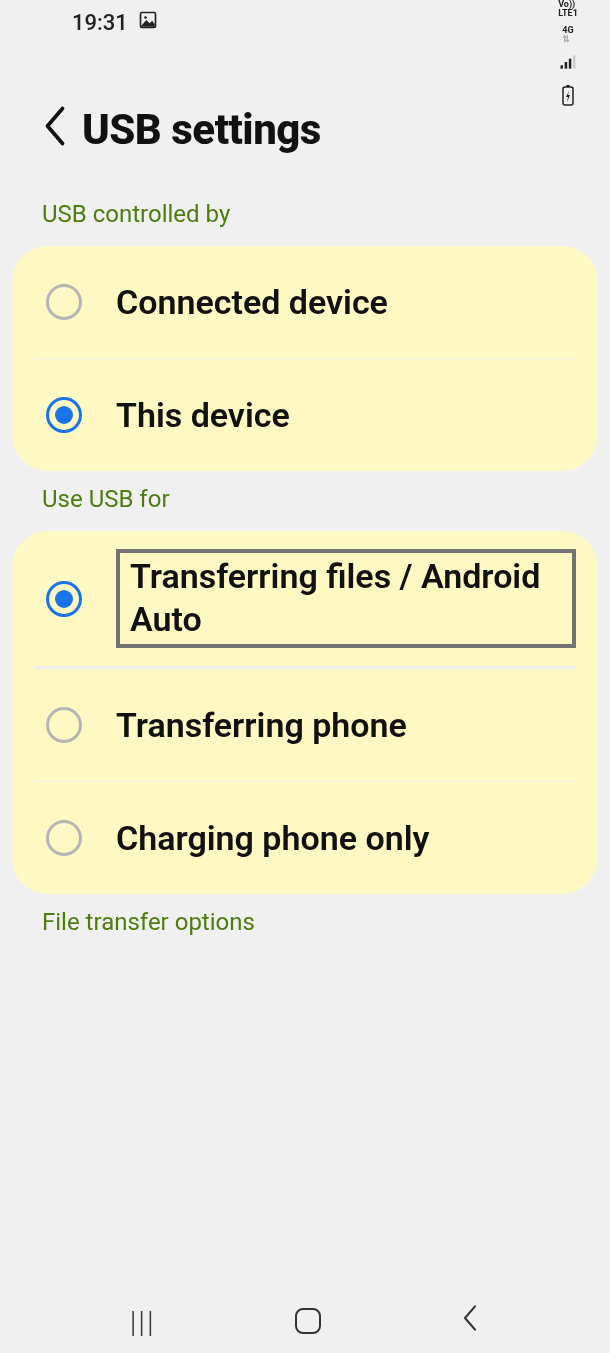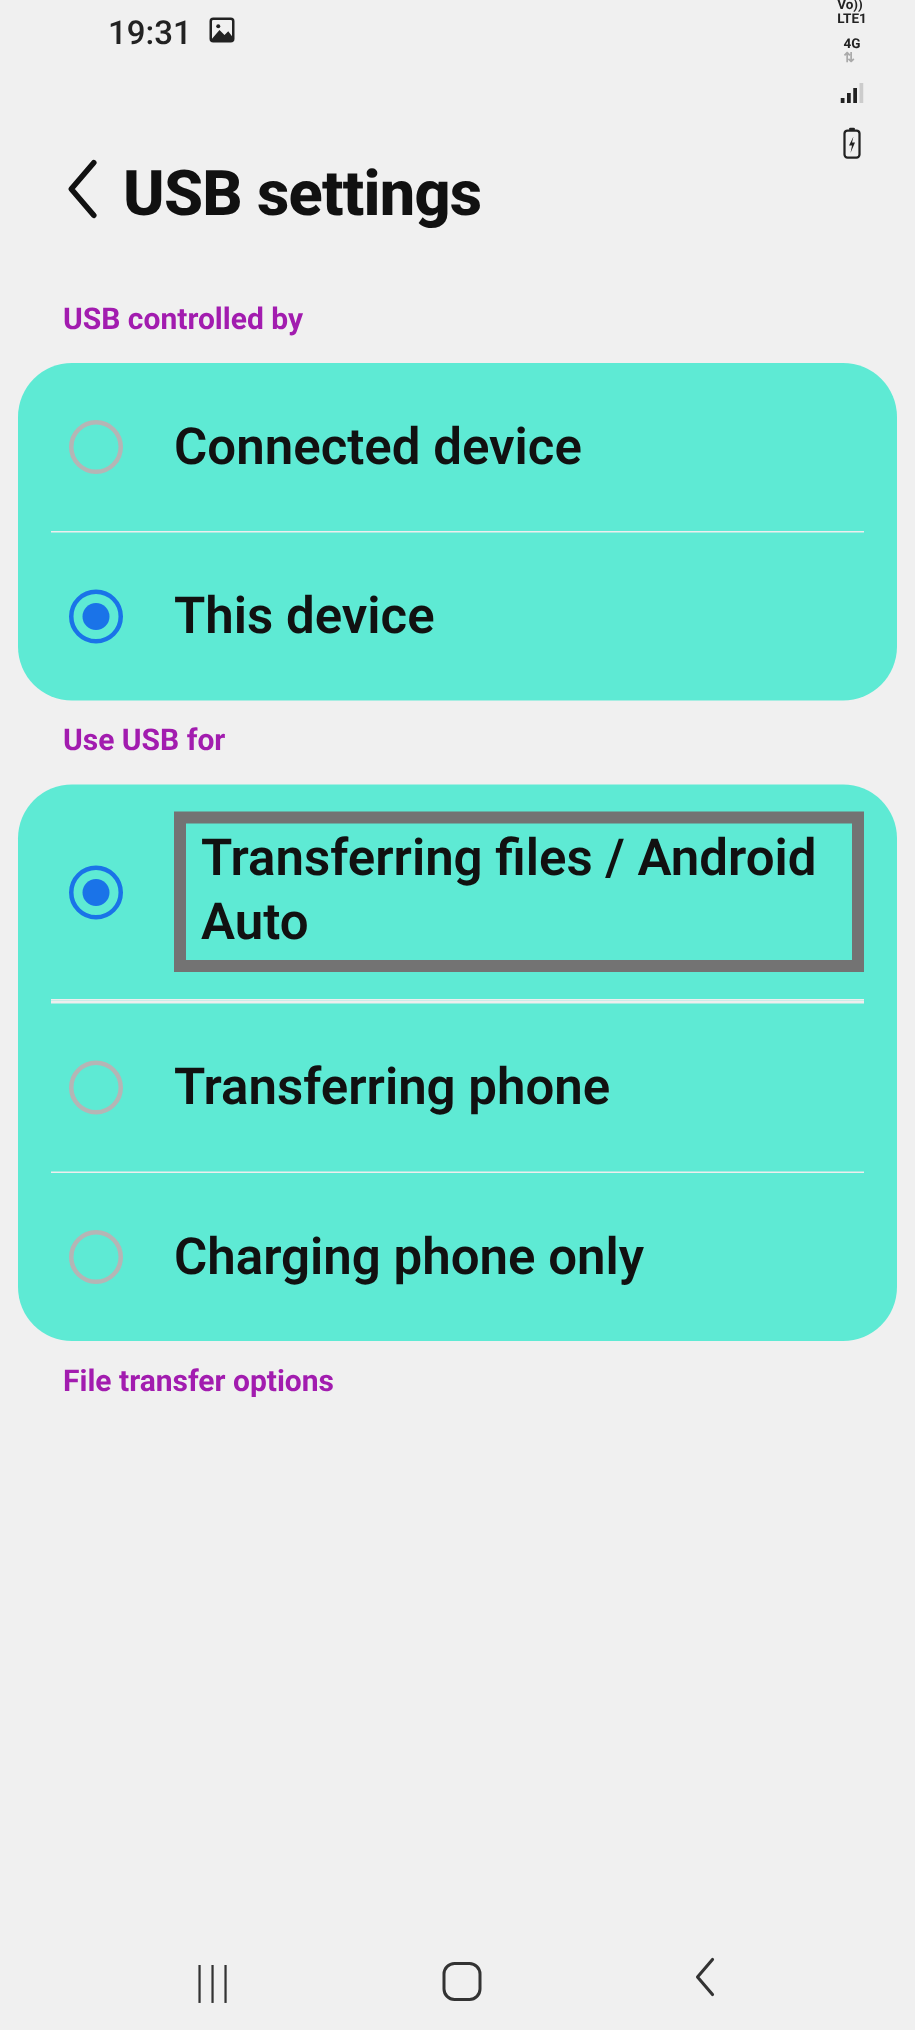--- a/index.html
+++ b/index.html
@@ -32,29 +32,29 @@
     display: flex;
     align-items: center;
     gap: 12px;
     padding: 58px 40px 30px 40px;
   }
   .back-arrow { font-size: 44px; line-height: 1; color: #111; }
   .title { font-size: 42px; font-weight: 800; letter-spacing: -0.5px; }
 
   
   .section-header {
-    font-size: 20px;
-    font-weight: 700;
-    color: #a21caf;
+    font-size: 24px;
+    font-weight: 400;
+    color: #4d7c0f;
     padding: 14px 42px 18px 42px;
   }
 
   
   .card {
-    background: #5eead4;
+    background: #fef9c3;
     border-radius: 36px;
     margin: 0 12px;
     overflow: hidden;
   }
 
   
   .row {
     display: flex;
     align-items: center;
     padding: 26px 22px 26px 34px;
@@ -83,21 +83,21 @@
     transform: translate(-50%, -50%);
   }
 
   .row-label {
     font-size: 34px;
     font-weight: 600;
     color: #111;
     line-height: 1.25;
   }
   .highlight-box {
-    border: 8px solid #737373;
+    border: 4px solid #737373;
     padding: 2px 10px 4px 10px;
   }
 
   
   .nav-bar {
     position: absolute;
     bottom: 0; left: 0; right: 0;
     height: 64px;
     display: flex;
     align-items: center;

